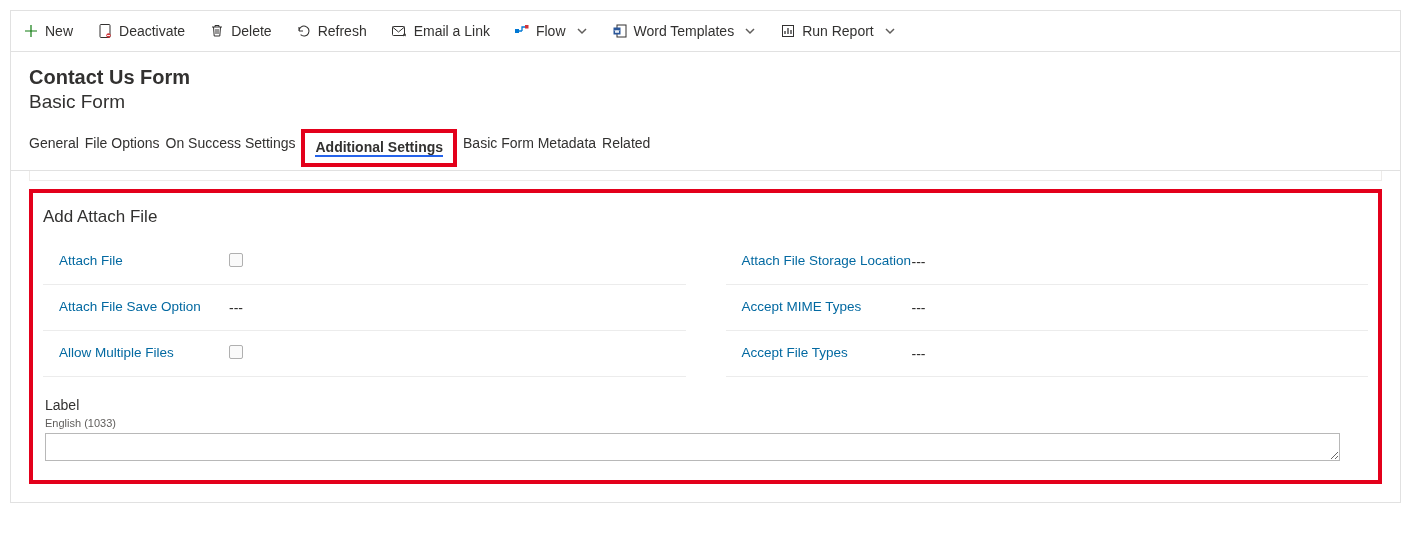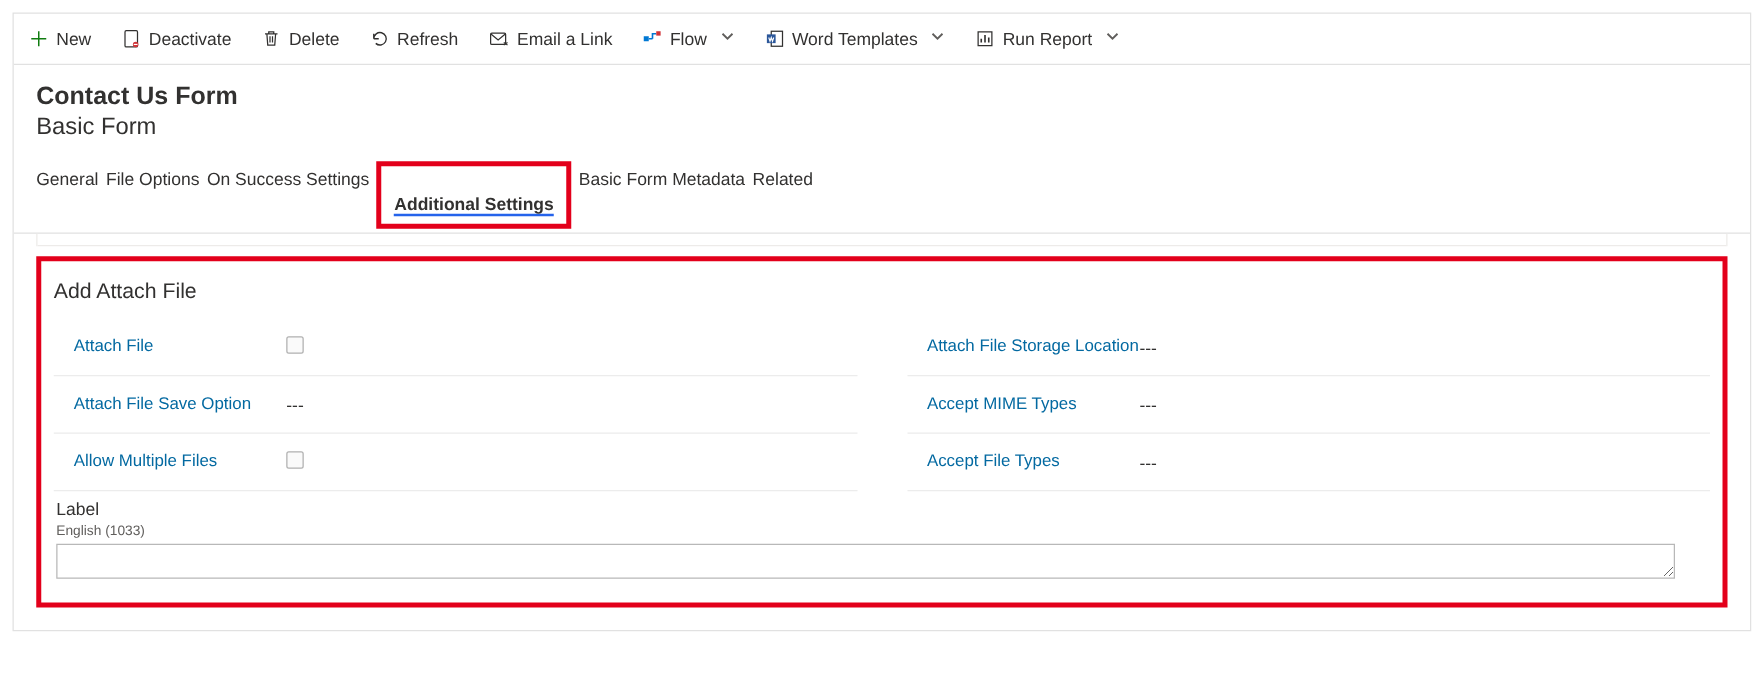--- a/index.html
+++ b/index.html
@@ -17,20 +17,21 @@
   }
   .command-bar {
     display: flex;
     align-items: center;
     gap: 20px;
     padding: 8px 10px;
     border-bottom: 1px solid #e1e1e1;
   }
   .cmd {
     display: flex;
+    align-items: center;
     gap: 6px;
     cursor: pointer;
     font-size: 14px;
     color: #323130;
     padding: 4px 2px;
   }
   .cmd svg { flex-shrink: 0; }
   .chev {
     width: 12px; height: 12px; stroke:#605e5c; stroke-width:1.5; fill:none;
     margin-left: 4px;
@@ -55,21 +56,21 @@
     position: relative;
   }
   .tab {
     cursor: pointer;
     font-size: 14px;
     padding-bottom: 6px;
     color: #323130;
   }
   .tab.highlighted-wrap {
     border: 4px solid #e3001b;
-    padding: 22px 10px 6px 10px;
+    padding: 6px 10px 6px 10px;
     margin-top: -6px;
     margin-bottom: -6px;
   }
   .tab.highlighted-wrap .tab-inner {
     border-bottom: 2px solid #2563eb;
     font-weight: 600;
   }
   .divider-line {
     height: 1px;
     background: #e1e1e1;
@@ -125,21 +126,21 @@
     color: #323130;
   }
   .checkbox-vis {
     width: 14px; height: 14px;
     border: 1px solid #b0b0b0;
     border-radius: 2px;
     background: #fafafa;
     display: inline-block;
   }
   .label-row {
-    margin-top: 6px;
+    margin-top: 20px;
     padding: 0 2px;
   }
   .label-row .flabel2 {
     font-size: 14px;
     color: #323130;
   }
   .sublabel {
     font-size: 11px;
     color: #605e5c;
     margin-top: 4px;

